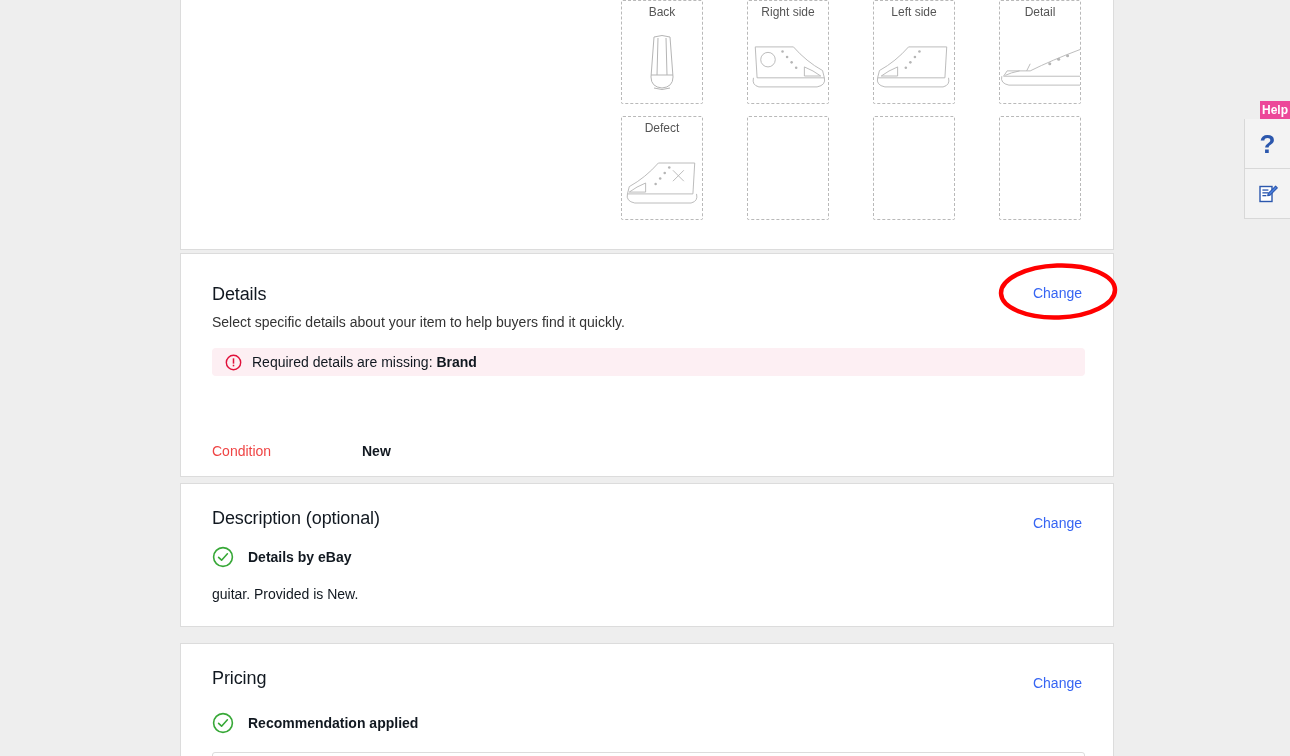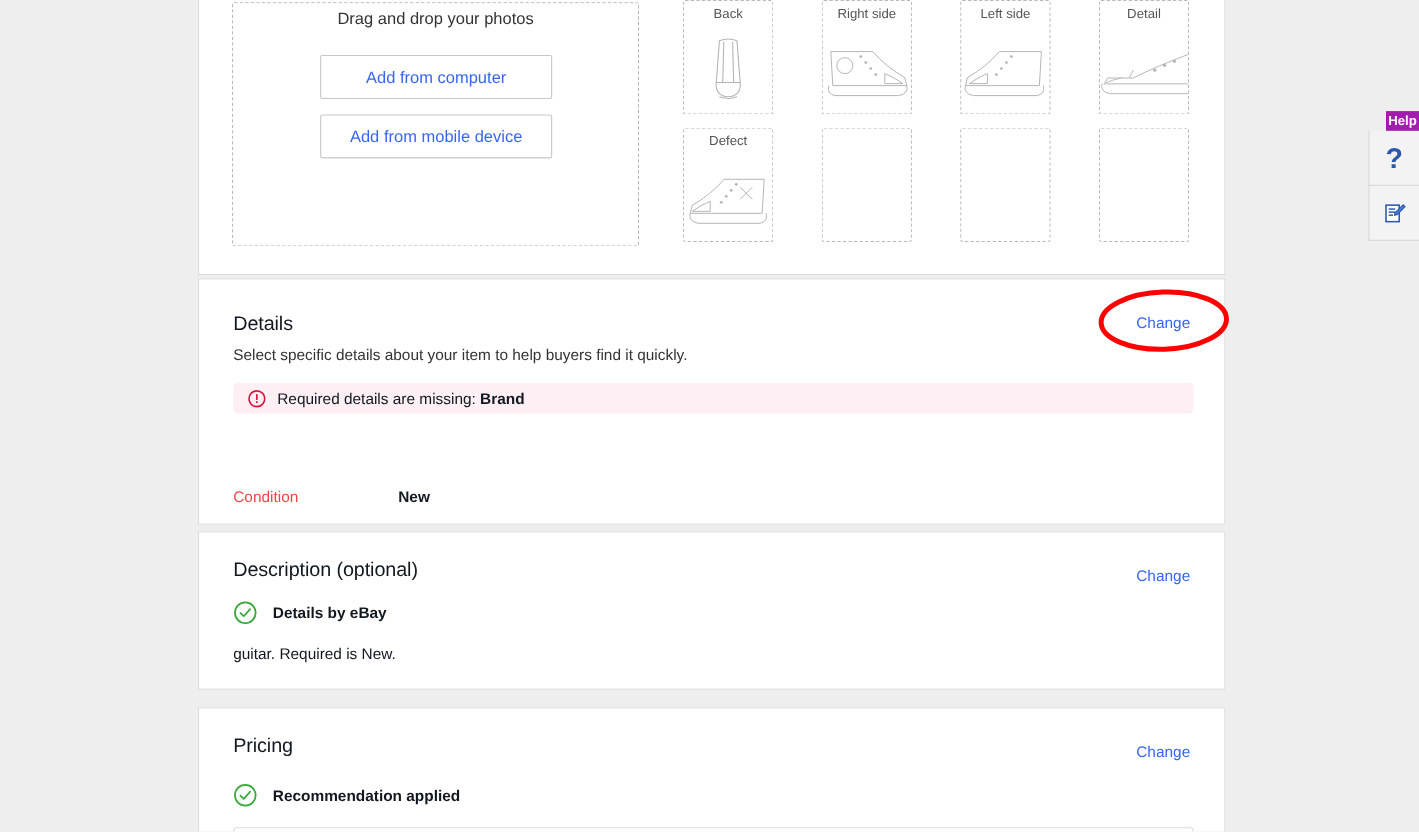--- a/index.html
+++ b/index.html
@@ -213,21 +213,21 @@
 
   
   #help-widget {
     position: absolute;
     left: 1244px; top: 101px;
     width: 46px;
     z-index: 30;
   }
   #help-tab {
     height: 18px;
-    background: #a21caf;
+    background: #ec4899;
     color: #ffffff;
     font-size: 12px;
     font-weight: 700;
     display: flex; align-items: center; justify-content: center;
     cursor: pointer;
     margin-left: 16px;
   }
   .help-btn {
     height: 50px;
     background: #f3f3f3;
@@ -244,25 +244,20 @@
   }
 </style>
 </head>
 <body>
 
 <div id="page">
 
   <div class="card" id="photos-card">
     <div class="photo-inner">
 
-      <div class="dropzone">
-        <div class="dropzone-title">Drag and drop your photos</div>
-        <button class="dz-btn" id="btn-computer">Add from computer</button>
-        <button class="dz-btn" id="btn-mobile">Add from mobile device</button>
-      </div>
 
       <div class="thumb-grid">
 
         <div class="thumb">
           <div class="thumb-label">Back</div>
           <div class="thumb-art">
             <svg width="46" height="62" viewBox="0 0 46 62">
               <g fill="none" stroke="#b5b5b5" stroke-width="1">
                 <path d="M15 4 Q23 1 31 4 L34 44 Q34 54 23 55 Q12 54 12 44 Z"></path>
                 <path d="M12 42 L34 42"></path>
@@ -376,21 +371,21 @@
     <a class="change-link" id="desc-change">Change</a>
 
     <div class="check-row" id="desc-check">
       <svg class="check-icon" viewBox="0 0 22 22">
         <circle cx="11" cy="11" r="9.4" fill="none" stroke="#37a837" stroke-width="1.6"></circle>
         <path d="M6.6 11.3 L9.6 14.2 L15.4 7.8" fill="none" stroke="#37a837" stroke-width="1.6" stroke-linecap="round" stroke-linejoin="round"></path>
       </svg>
       <span class="check-label">Details by eBay</span>
     </div>
 
-    <div id="desc-body">guitar. Required is New.</div>
+    <div id="desc-body">guitar. Provided is New.</div>
   </div>
 
   <div class="card" id="pricing-card">
     <div class="sec-title" id="pricing-title">Pricing</div>
     <a class="change-link" id="pricing-change">Change</a>
 
     <div class="check-row" id="pricing-check">
       <svg class="check-icon" viewBox="0 0 22 22">
         <circle cx="11" cy="11" r="9.4" fill="none" stroke="#37a837" stroke-width="1.6"></circle>
         <path d="M6.6 11.3 L9.6 14.2 L15.4 7.8" fill="none" stroke="#37a837" stroke-width="1.6" stroke-linecap="round" stroke-linejoin="round"></path>

